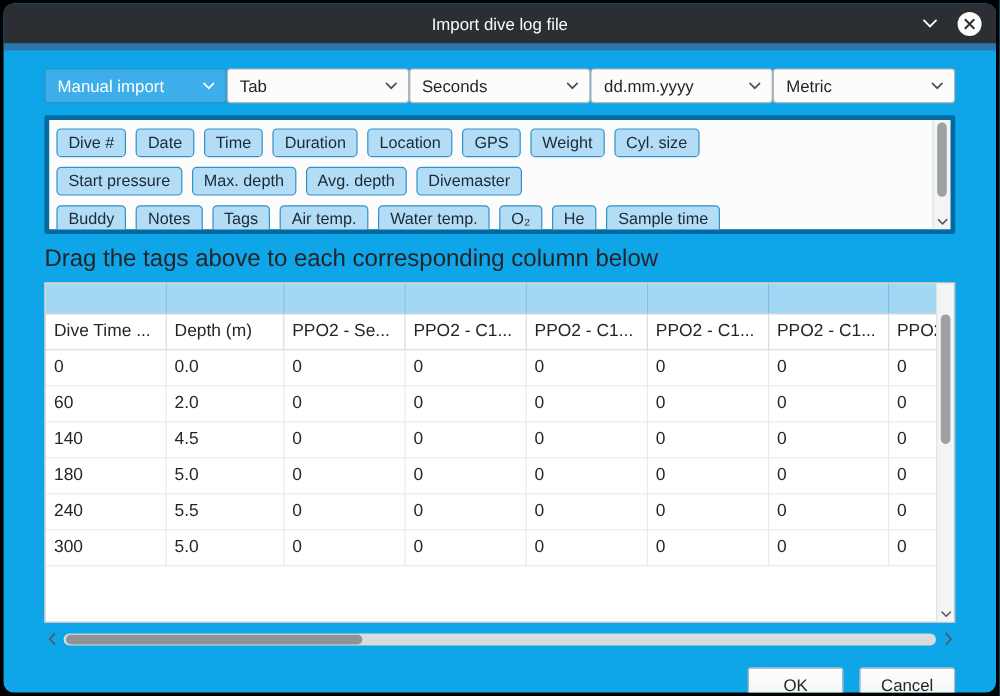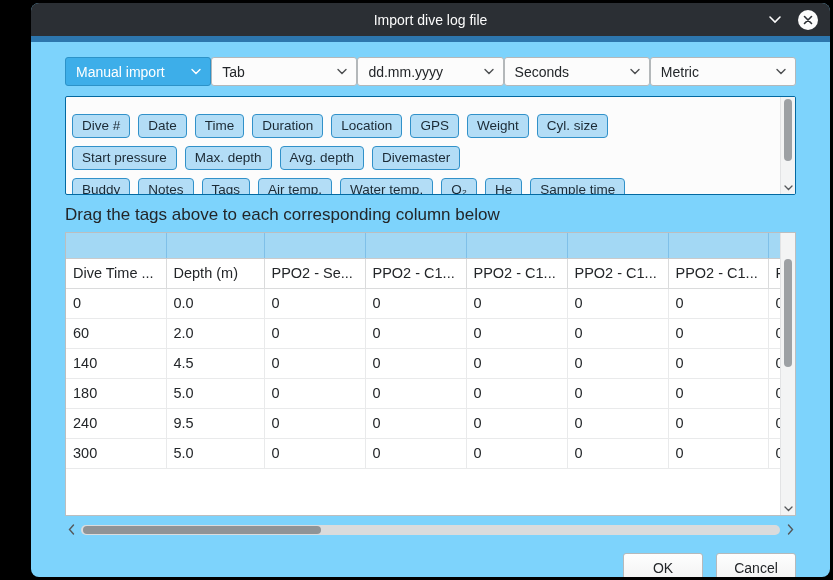--- a/index.html
+++ b/index.html
@@ -7,22 +7,22 @@
   body {
     width:833px; height:580px; position:relative;
     background:#000;
     font-family:"Liberation Sans", sans-serif;
     color:#232629;
     overflow:hidden;
   }
   .window {
     position:absolute; inset:3px;
     border-radius:8px; overflow:hidden;
-    background:#7dd3fc;
-    display:flex; flex-direction:column;margin-left:28px;
+    background:#0ea5e9;
+    display:flex; flex-direction:column;
   }
   
   .titlebar {
     height:33px; background:#2b2f34; color:#fcfcfc;
     display:flex; align-items:center; justify-content:center;
     position:relative; flex:0 0 auto; font-size:14px;
   }
   .titlebar-controls {
     position:absolute; right:12px; top:0; bottom:0;
     display:flex; align-items:center; gap:16px;
@@ -44,40 +44,40 @@
     background:#fcfcfc; border:1px solid #b4b8ba; border-radius:3px;
     display:flex; align-items:center; justify-content:space-between;
     padding:0 9px 0 10px; font-size:14px; cursor:default;
   }
   .combo .arrow { display:flex; align-items:center; }
   .combo.primary { background:#3daee9; border-color:#2c92c8; color:#fff; }
 
   
   .tag-area {
     margin-top:10px; height:99px; flex:0 0 auto;
-    background:#fcfcfc; border:1px solid #0369a1; border-radius:2px;
-    position:relative; overflow:hidden; padding:17px 22px 0 6px;
+    background:#fcfcfc; border:4px solid #0369a1; border-radius:2px;
+    position:relative; overflow:hidden; padding:7px 22px 0 6px;
   }
   .tag-row { display:flex; gap:8px; margin-bottom:8px; }
   .tag {
     background:#b3ddf6; border:1px solid #3191c9; border-radius:4px;
     padding:3px 9px 4px; font-size:13.5px; color:#1b2a35;
     white-space:nowrap; cursor:grab;
   }
   .vscroll {
     position:absolute; right:0; top:0; bottom:0; width:15px;
     background:#f3f4f4; border-left:1px solid #e2e3e4;
   }
   .vthumb { position:absolute; left:3px; width:8px; border-radius:4px; background:#9da1a4; }
   .vscroll .down-arrow {
     position:absolute; bottom:2px; left:2px; width:11px; height:9px;
     display:flex; align-items:center; justify-content:center;
   }
 
-  .hint { margin-top:10px; font-size:17px; flex:0 0 auto; }
+  .hint { margin-top:10px; font-size:20px; flex:0 0 auto; }
 
   
   .table-wrap {
     margin-top:7px; height:284px; flex:0 0 auto;
     border:1px solid #bcbebf; background:#ffffff;
     position:relative; overflow:hidden;
   }
   table.tbl { border-collapse:collapse; table-layout:fixed; }
   .tbl td.drop-cell {
     height:25px; background:#a3d8f4;
@@ -145,29 +145,29 @@
       </div>
       <div class="combo">
         <span>Tab</span>
         <span class="arrow">
           <svg width="10" height="7" viewBox="0 0 10 7">
               <polyline points="1,1.5 5,5.5 9,1.5" fill="none" stroke="#4d4f51" stroke-width="1.4" stroke-linecap="round"></polyline>
             </svg>
         </span>
       </div>
       <div class="combo">
+        <span>Seconds</span>
+        <span class="arrow">
+          <svg width="10" height="7" viewBox="0 0 10 7">
+              <polyline points="1,1.5 5,5.5 9,1.5" fill="none" stroke="#4d4f51" stroke-width="1.4" stroke-linecap="round"></polyline>
+            </svg>
+        </span>
+      </div>
+      <div class="combo">
         <span>dd.mm.yyyy</span>
-        <span class="arrow">
-          <svg width="10" height="7" viewBox="0 0 10 7">
-              <polyline points="1,1.5 5,5.5 9,1.5" fill="none" stroke="#4d4f51" stroke-width="1.4" stroke-linecap="round"></polyline>
-            </svg>
-        </span>
-      </div>
-      <div class="combo">
-        <span>Seconds</span>
         <span class="arrow">
           <svg width="10" height="7" viewBox="0 0 10 7">
               <polyline points="1,1.5 5,5.5 9,1.5" fill="none" stroke="#4d4f51" stroke-width="1.4" stroke-linecap="round"></polyline>
             </svg>
         </span>
       </div>
       <div class="combo">
         <span>Metric</span>
         <span class="arrow">
           <svg width="10" height="7" viewBox="0 0 10 7">
@@ -288,21 +288,21 @@
               <td>5.0</td>
               <td>0</td>
               <td>0</td>
               <td>0</td>
               <td>0</td>
               <td>0</td>
               <td>0</td>
             </tr>
             <tr>
               <td>240</td>
-              <td>9.5</td>
+              <td>5.5</td>
               <td>0</td>
               <td>0</td>
               <td>0</td>
               <td>0</td>
               <td>0</td>
               <td>0</td>
             </tr>
             <tr>
               <td>300</td>
               <td>5.0</td>

